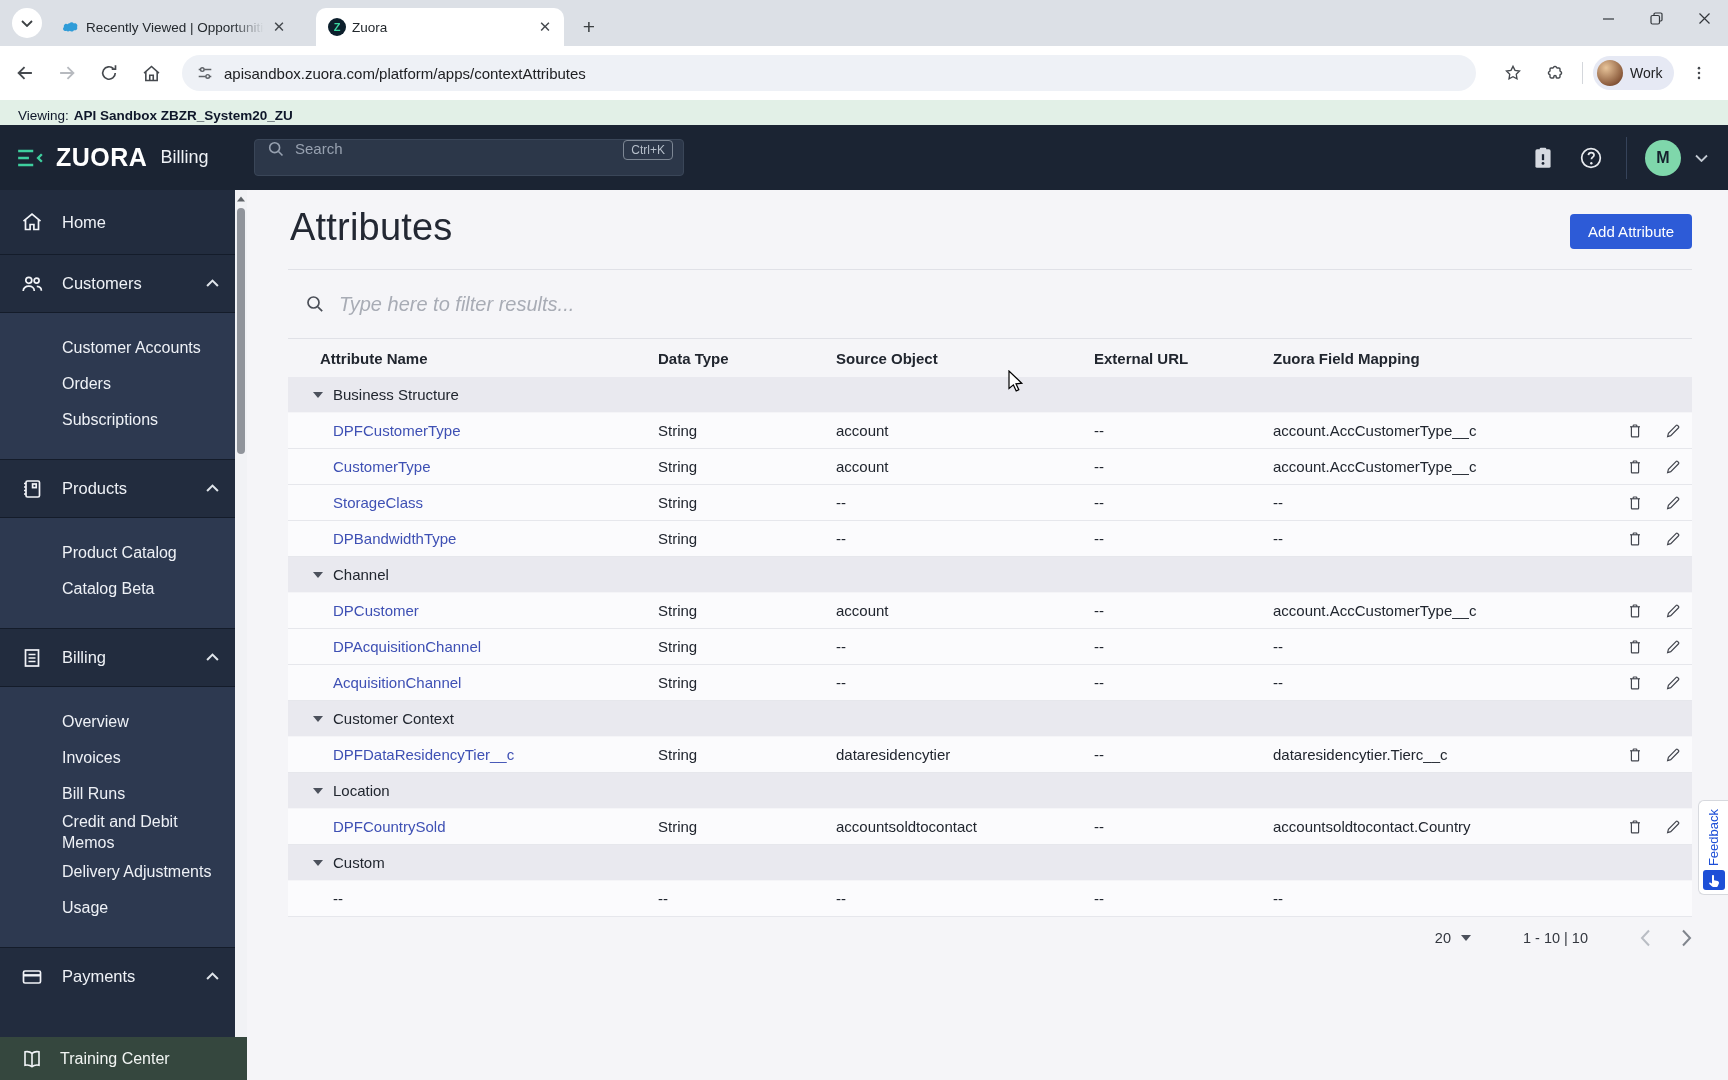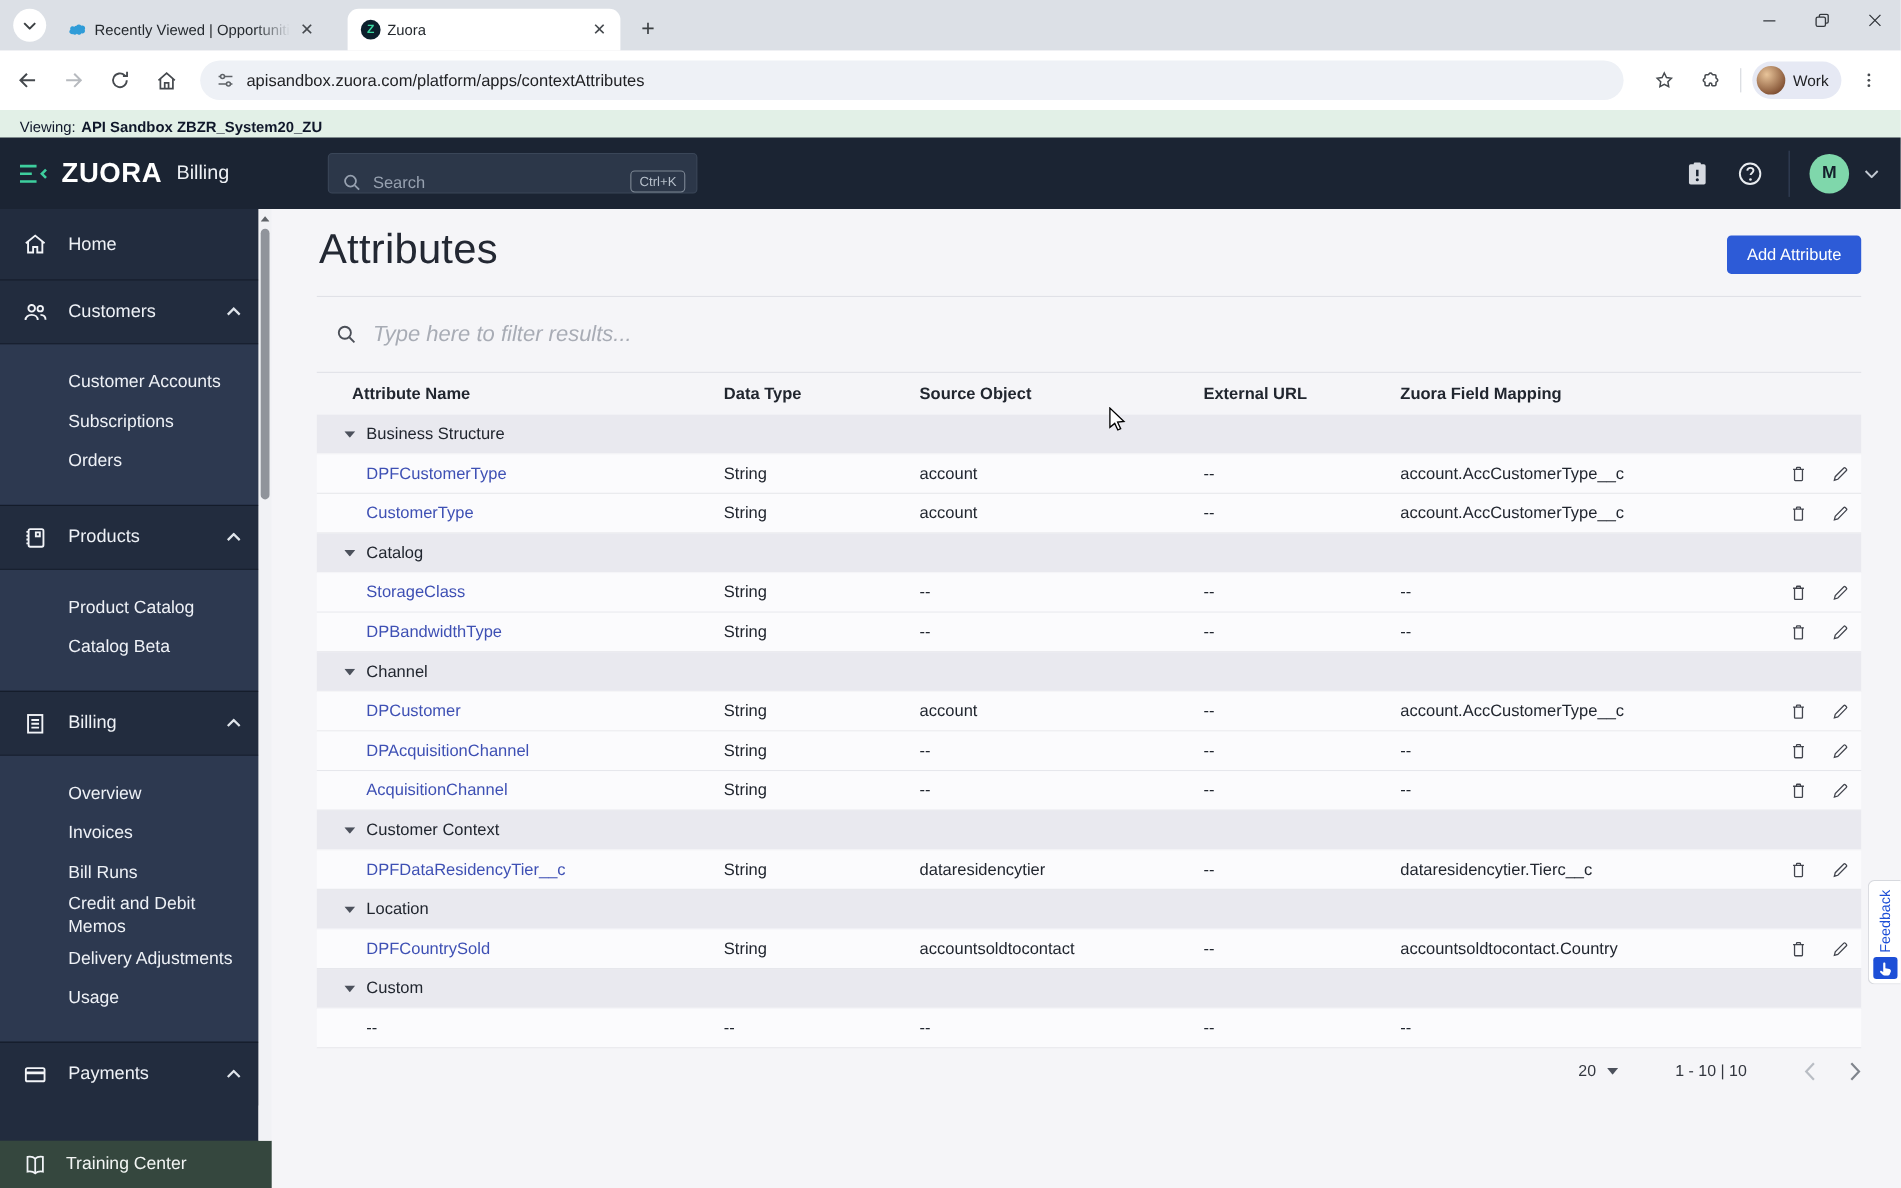--- a/index.html
+++ b/index.html
@@ -33,21 +33,21 @@
   .profile-pill span { font-size:14px; color:#202124; }
 
   .env-banner { position:absolute; top:100px; left:0; width:1728px; height:31px; background:#e2f0e7; display:flex; align-items:center; padding-left:18px; font-size:13.5px; color:#0f172a; }
   .env-banner b { margin-left:5px; }
 
   
   .app-header { position:absolute; top:125px; left:0; width:1728px; height:65px; background:#1b2433; display:flex; align-items:center; }
   .burger { width:28px; height:22px; margin-left:16px; color:#3ecf9e; }
   .brand { color:#fff; font-size:25px; font-weight:800; letter-spacing:0.5px; margin-left:12px; }
   .brand-product { color:#eef1f5; font-size:18px; margin-left:13px; font-weight:400; }
-  .hdr-search { position:absolute; left:254px; top:14px; width:336px; height:37px; background:#2c3749; border:1px solid #3a4658; border-radius:4px; display:flex; align-items:flex-end; padding:0 10px 0 12px;margin-left:44px; }
+  .hdr-search { position:absolute; left:254px; top:14px; width:430px; height:37px; background:#2c3749; border:1px solid #3a4658; border-radius:4px; display:flex; align-items:flex-start; padding:0 10px 0 12px; }
   .hdr-search .ph { color:#97a1b0; font-size:15px; margin-left:10px; flex:1; }
   .kbd { border:1px solid #7d8794; color:#b6bfca; border-radius:4px; font-size:12px; padding:2px 7px; }
   .hdr-right { position:absolute; right:0; top:0; height:65px; display:flex; align-items:center; }
   .hdr-ic { width:26px; height:26px; color:#e8ebef; margin-right:22px; }
   .hdr-sep { width:1px; height:42px; background:#36435a; margin:0 18px 0 0; }
   .avatar-m { width:36px; height:36px; border-radius:50%; background:#7fd7ab; color:#15202c; font-size:16px; font-weight:bold; display:flex; align-items:center; justify-content:center; }
   .hdr-caret { color:#c2c9d2; margin:0 20px 0 14px; }
 
   
   .page-body { position:absolute; top:190px; left:0; width:1728px; height:890px; }
@@ -270,22 +270,22 @@
           </span>
           <span class="nav-lb">Customers</span>
           <span class="nav-caret">
             <svg viewBox="0 0 12 8" fill="none" stroke="currentColor" stroke-width="1.9">
               <path d="M1 6.5 6 1.5l5 5"></path>
             </svg>
           </span>
         </div>
         <div class="nav-panel">
           <div class="nav-sub">Customer Accounts</div>
+          <div class="nav-sub">Orders</div>
           <div class="nav-sub">Subscriptions</div>
-          <div class="nav-sub">Orders</div>
         </div>
         <div class="nav-hdr">
           <span class="nav-ic">
             <svg viewBox="0 0 24 24" fill="none" stroke="currentColor" stroke-width="1.7">
               <rect x="6" y="4" width="13.5" height="16" rx="1.5"></rect>
               <path d="M4 6.5h2M4 10h2M4 13.5h2M4 17h2"></path>
               <rect x="12.6" y="7" width="3.6" height="3.6"></rect>
             </svg>
           </span>
           <span class="nav-lb">Products</span>
@@ -418,28 +418,20 @@
                   <path d="M6 5.3v10.5c0 .4.3.7.7.7h6.6c.4 0 .7-.3.7-.7V5.3"></path>
                 </svg>
               </span>
               <span class="ai">
                 <svg viewBox="0 0 20 20" fill="none" stroke="currentColor" stroke-width="1.3">
                   <path d="m4 16.2.9-3.6 8.7-8.8a1 1 0 0 1 1.4 0l1.2 1.2a1 1 0 0 1 0 1.4l-8.7 8.8-3.5 1z"></path>
                 </svg>
               </span>
             </div>
           </div>
-          <div class="t-group">
-            <span class="tri">
-              <svg viewBox="0 0 10 6">
-                <path d="M0 0h10L5 6z" fill="currentColor"></path>
-              </svg>
-            </span>
-            <span>Catalog</span>
-          </div>
           <div class="t-row">
             <div class="c"><span class="lnk">StorageClass</span></div>
             <div class="c">String</div>
             <div class="c">--</div>
             <div class="c">--</div>
             <div class="c">--</div>
             <div class="c actions">
               <span class="ai">
                 <svg viewBox="0 0 20 20" fill="none" stroke="currentColor" stroke-width="1.3">
                   <path d="M4.5 5.3h11"></path>

